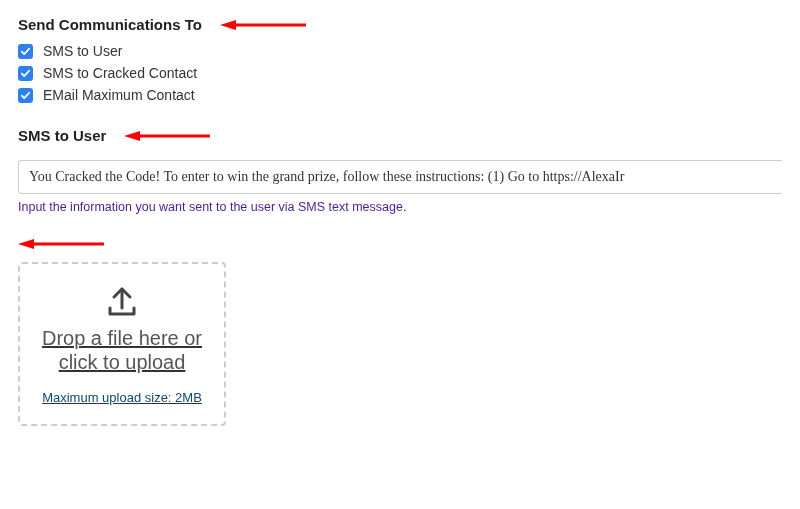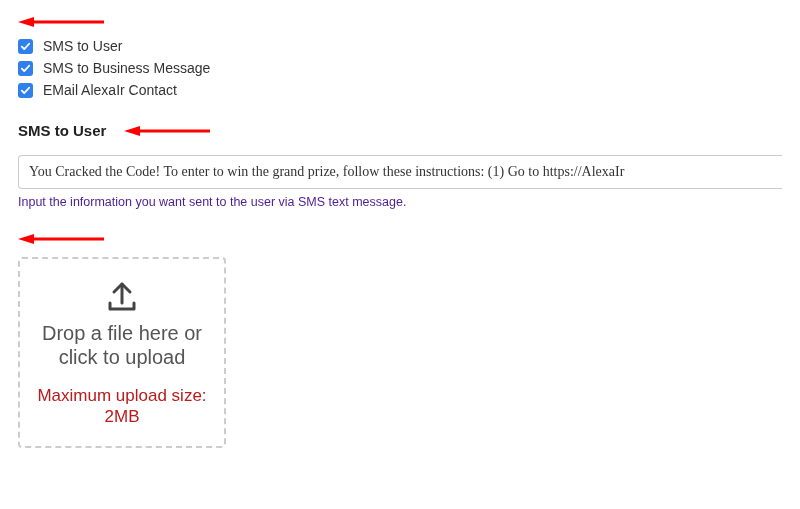--- a/index.html
+++ b/index.html
@@ -63,47 +63,49 @@
       align-items: center;
     }
     .dropzone {
       margin-top: 12px;
       width: 208px;
       border: 2px dashed #ccc;
       border-radius: 4px;
       padding: 18px 14px 18px;
       text-align: center;
       cursor: pointer;
+      text-decoration: underline;
     }
     .upload-icon {
       margin: 0 auto 4px;
       width: 40px;
       height: 40px;
       color: #444;
     }
     .dropzone-text {
       font-size: 20px;
       line-height: 1.2;
       color: #555;
       margin-bottom: 4px;
     }
     .dropzone-sub {
-      font-size: 17px;
-      color: #b91c1c;
+      font-size: 13px;
+      color: #0c4a6e;
       line-height: 1.25;
       margin-top: 16px;
     }
   </style>
 </head>
 <body>
 
 
 
 
 <div class="section-heading">
+  <span>Send Communications To</span>
   <span class="arrow">
     <svg width="86" height="12" viewBox="0 0 86 12">
       <line x1="86" y1="6" x2="14" y2="6" stroke="#ff0000" stroke-width="3"></line>
       <polygon points="0,6 16,1 16,11" fill="#ff0000"></polygon>
     </svg>
   </span>
 </div>
 
 <div class="checkbox-row">
   <span class="checkbox-box">
@@ -113,30 +115,30 @@
   </span>
   <span class="checkbox-label">SMS to User</span>
 </div>
 
 <div class="checkbox-row">
   <span class="checkbox-box">
     <svg viewBox="0 0 12 12">
         <path d="M2 6.2 L4.6 8.8 L10 3" stroke="#fff" stroke-width="2" fill="none" stroke-linecap="round" stroke-linejoin="round"></path>
       </svg>
   </span>
-  <span class="checkbox-label">SMS to Business Message</span>
+  <span class="checkbox-label">SMS to Cracked Contact</span>
 </div>
 
 <div class="checkbox-row">
   <span class="checkbox-box">
     <svg viewBox="0 0 12 12">
         <path d="M2 6.2 L4.6 8.8 L10 3" stroke="#fff" stroke-width="2" fill="none" stroke-linecap="round" stroke-linejoin="round"></path>
       </svg>
   </span>
-  <span class="checkbox-label">EMail AlexaIr Contact</span>
+  <span class="checkbox-label">EMail Maximum Contact</span>
 </div>
 
 
 <div class="section-heading section-gap">
   <span>SMS to User</span>
   <span class="arrow">
     <svg width="86" height="12" viewBox="0 0 86 12">
       <line x1="86" y1="6" x2="14" y2="6" stroke="#ff0000" stroke-width="3"></line>
       <polygon points="0,6 16,1 16,11" fill="#ff0000"></polygon>
     </svg>

